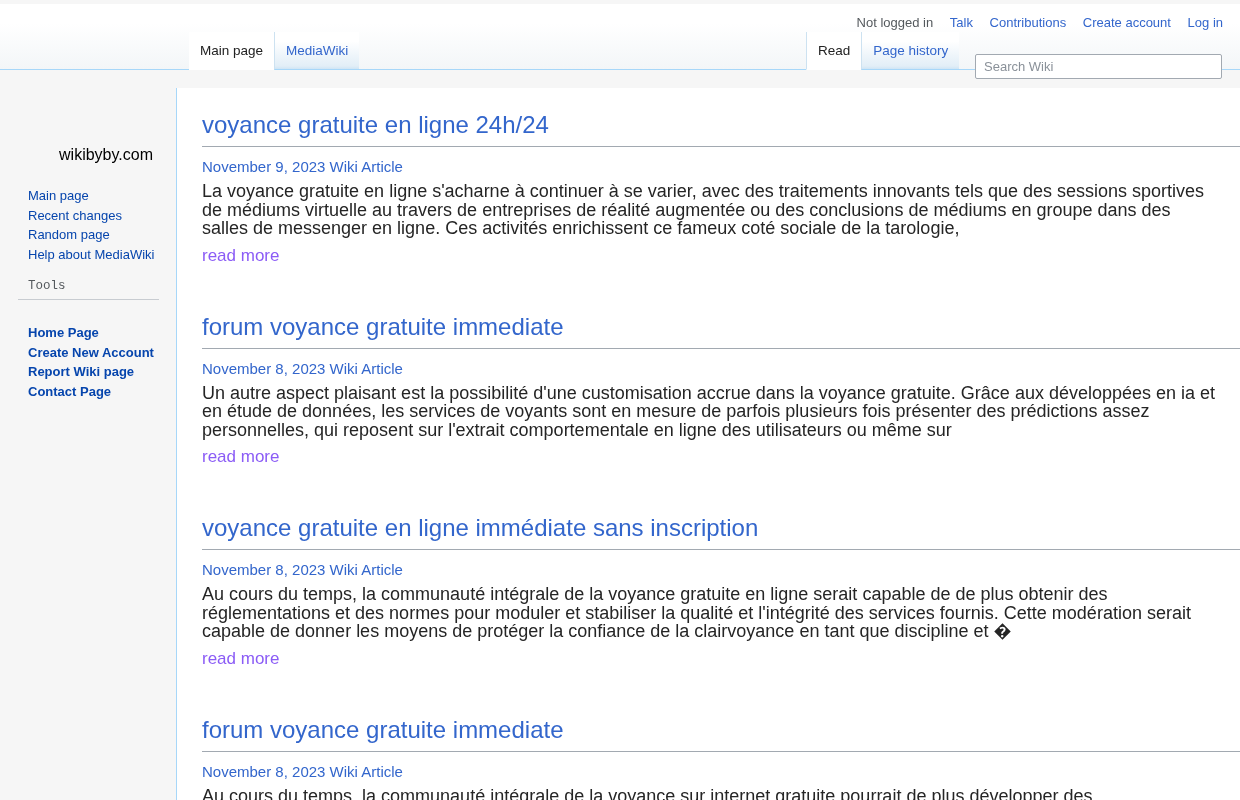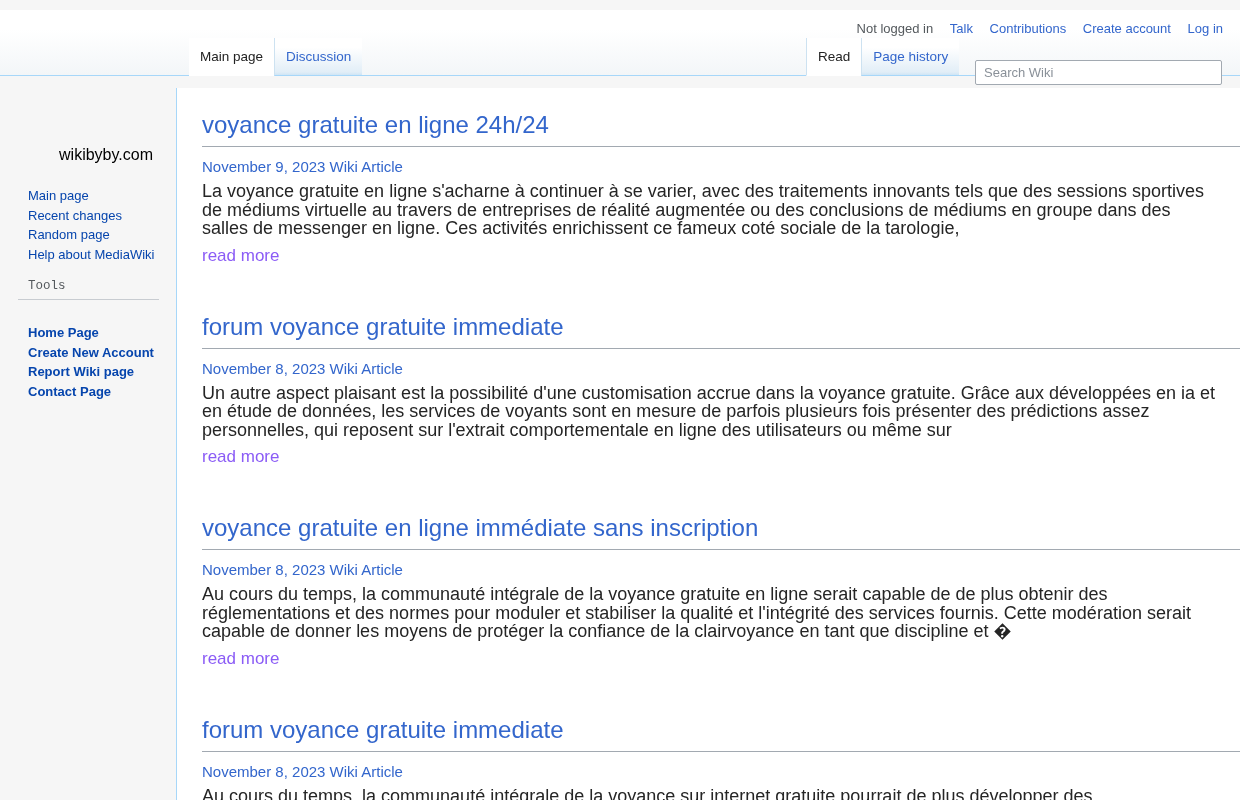--- a/index.html
+++ b/index.html
@@ -6,21 +6,21 @@
   html, body { margin: 0; padding: 0; }
   body {
     width: 1240px; height: 800px; overflow: hidden; position: relative;
     background: #f6f6f6;
     font-family: "Liberation Sans", sans-serif;
     color: #252525;
   }
 
   
   #header {
-    position: absolute; top: 10px; left: 0; width: 1240px; height: 66px;
+    position: absolute; top: 4px; left: 0; width: 1240px; height: 66px;
     background: linear-gradient(to bottom, #ffffff 30%, #f3f6f8 100%);
     border-bottom: 1px solid #a7d7f9;
     z-index: 2;
   }
   #personal-bar {
     position: absolute; top: 11px; right: 17px;
     font-size: 13px; color: #54595d; white-space: nowrap;
   }
   #personal-bar a { color: #3366cc; text-decoration: none; margin-left: 13px; cursor: pointer; }
   .tabs { position: absolute; bottom: -1px; display: flex; align-items: flex-end; }
@@ -101,21 +101,21 @@
   <div id="personal-bar">
     <span>Not logged in</span>
     <a>Talk</a>
     <a>Contributions</a>
     <a>Create account</a>
     <a>Log in</a>
   </div>
 
   <div class="tabs tabs-left">
     <div class="tab active">Main page</div>
-    <div class="tab">Discussion</div>
+    <div class="tab">MediaWiki</div>
   </div>
 
   <div class="tabs tabs-right">
     <div class="tab active">Read</div>
     <div class="tab">Page history</div>
   </div>
 
   <input id="search-input" type="text" placeholder="Search Wiki" style="">
 </div>
 

